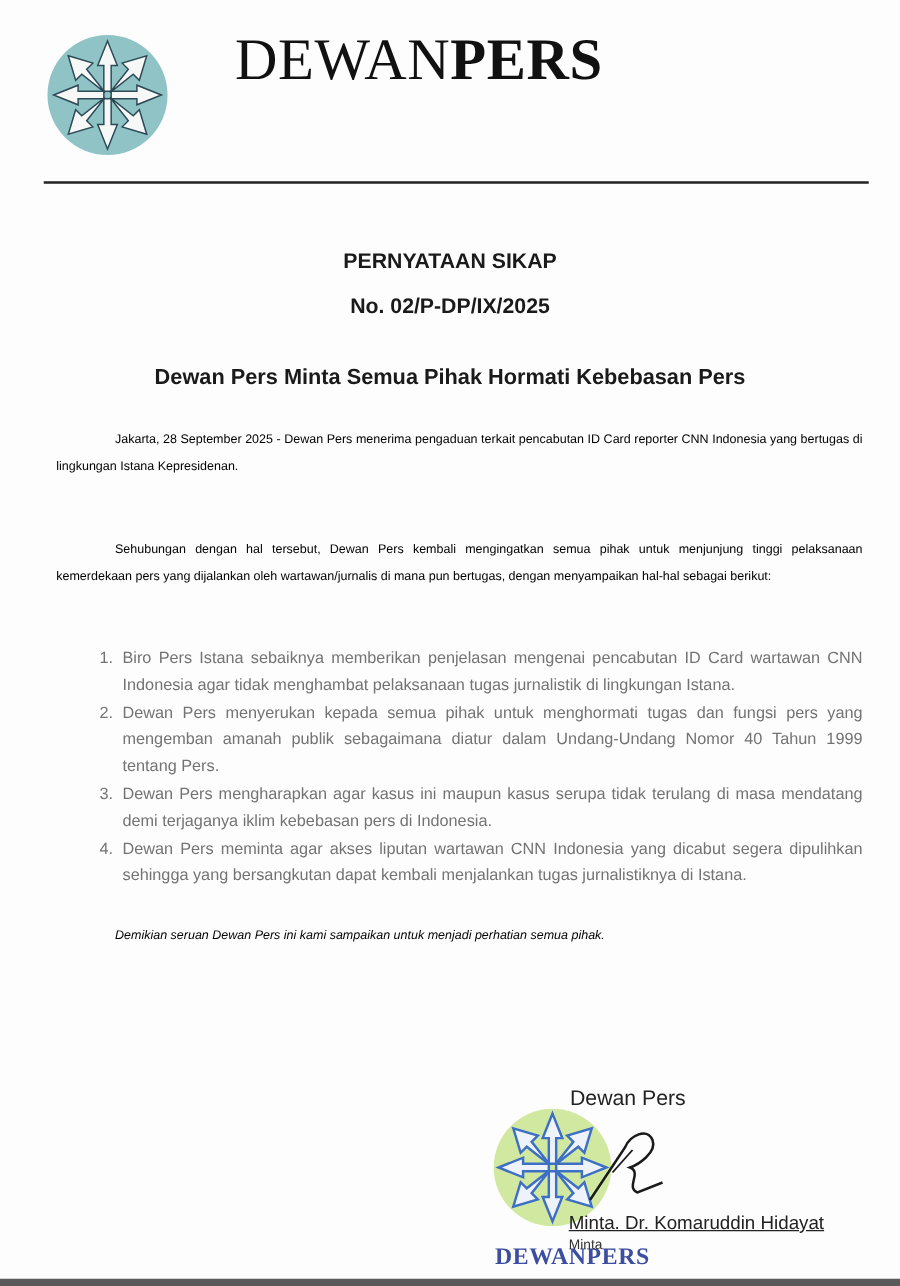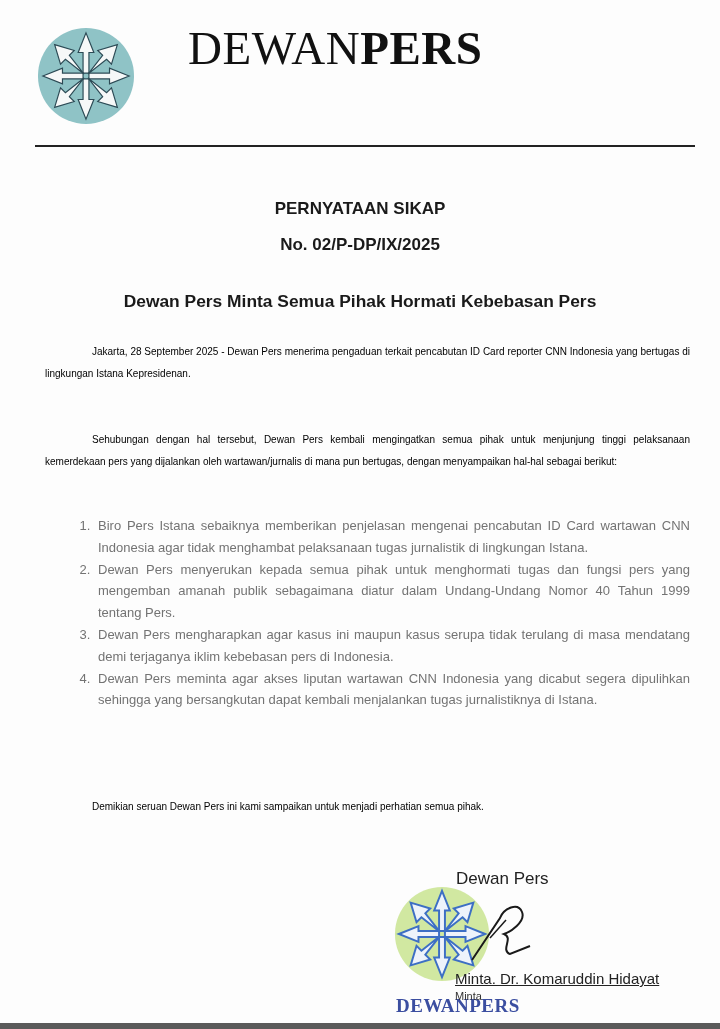--- a/index.html
+++ b/index.html
@@ -28,21 +28,21 @@
       text-align: justify; color: #000000; font-family: "Liberation Sans", sans-serif;
     }
     .p1 { top: 341px; }
     .p2 { top: 429px; }
     .indent { text-indent: 47px; }
     ol.list {
       position: absolute; left: 45px; right: 30px; top: 515px; margin: 0; padding: 0 0 0 49px;
       font-size: 13px; line-height: 21.6px; text-align: justify; color: #737373;
     }
     ol.list li { padding-left: 4px; margin-bottom: 0.5px; }
-    .p3 { top: 796px; }
+    .p3 { top: 738px; font-style: italic; }
     .sig-logo { position: absolute; left: 393px; top: 885px; width: 98px; height: 98px; }
     .sig-org { position: absolute; left: 456px; top: 869px; font-size: 17px; color: #222; }
     .sig-name {
       position: absolute; left: 455px; top: 970px; font-size: 15px; color: #222; text-decoration: underline;
     }
     .sig-title { position: absolute; left: 455px; top: 990px; font-size: 11px; color: #333; }
     .sig-brand {
       position: absolute; left: 396px; top: 995px; font-family: "Liberation Serif", serif;
       font-size: 19px; font-weight: bold; color: #3b4ea0; letter-spacing: 0.5px;
     }

